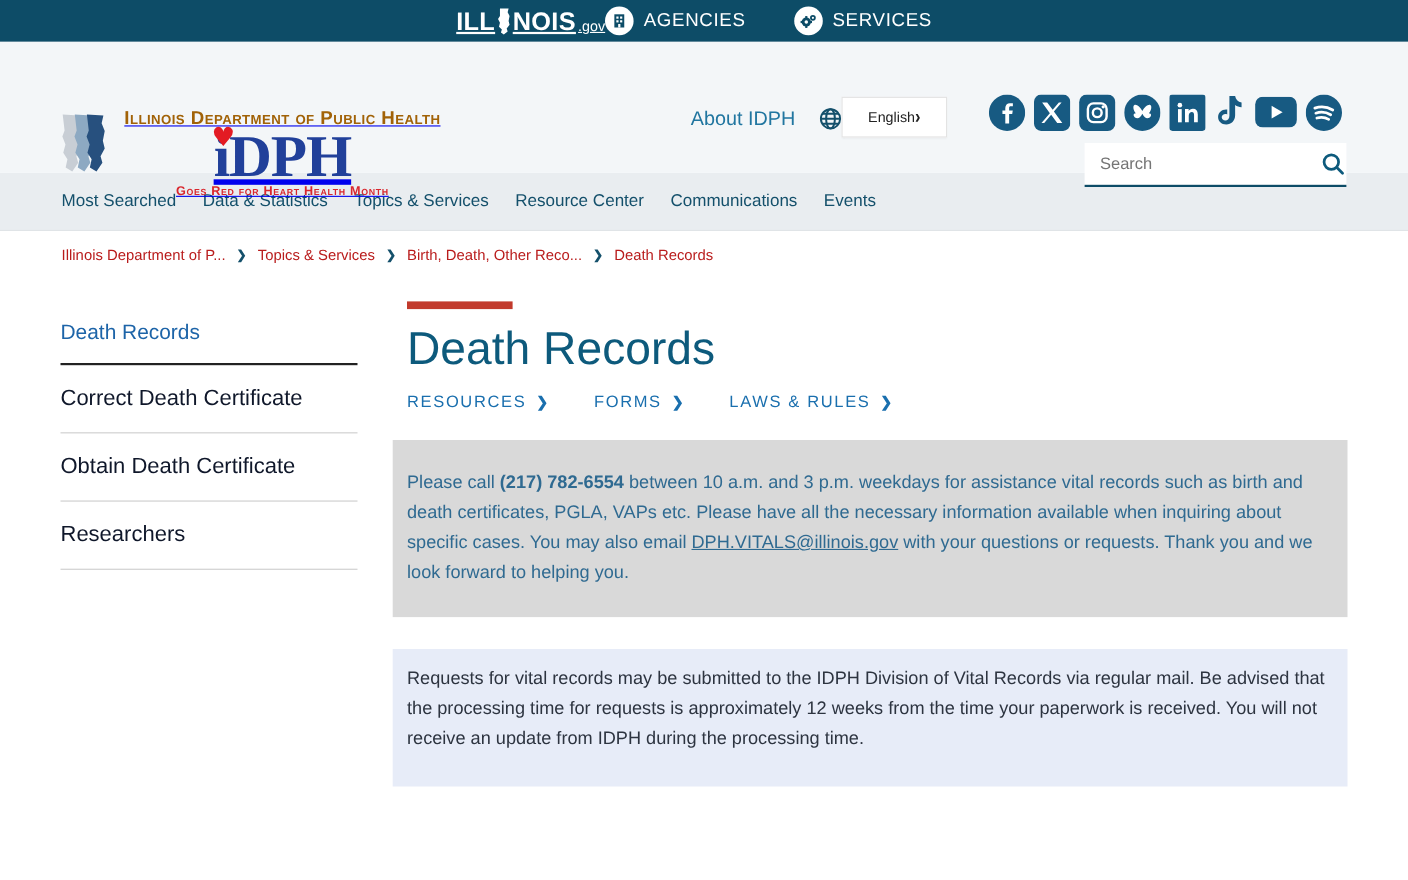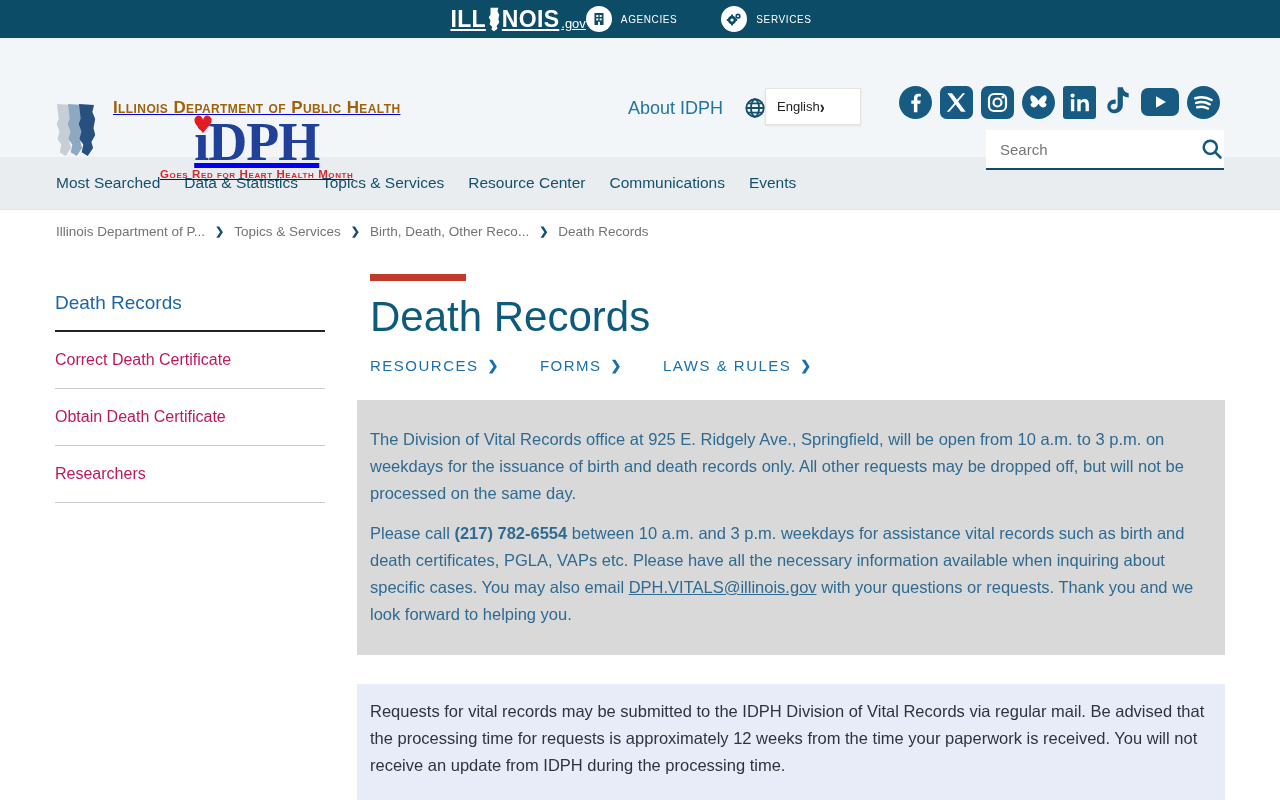--- a/index.html
+++ b/index.html
@@ -7,21 +7,21 @@
     font-family:"Liberation Sans", sans-serif; }
 
   
   .topbar { height:38px; background:#0d4c67; display:flex; align-items:center;
     justify-content:center; padding:0 58px 0 40px; }
   .gov-logo { display:flex; align-items:center; color:#fff; }
   .gov-logo .word { font-size:23px; font-weight:700; letter-spacing:.3px; }
   .gov-logo .state-glyph { margin:0 1px; display:flex; }
   .gov-logo .suffix { font-size:13px; font-weight:400; margin-left:2px; position:relative; top:4px; }
   .topbar-right { display:flex; gap:44px; }
-  .topbar-btn { display:flex; align-items:center; gap:9px; color:#fff; font-size:10px;
+  .topbar-btn { display:flex; align-items:center; gap:9px; color:#fff; font-size:17px;
     letter-spacing:.6px; cursor:pointer; background:none; border:none; font-family:inherit; }
   .round-ico { width:26px; height:26px; border-radius:50%; background:#fff;
     display:flex; align-items:center; justify-content:center; }
 
   
   .header { height:119px; background:#f3f6f8; position:relative; }
   .idph-logo { position:absolute; left:54px; top:60px; display:flex; gap:7px; align-items:flex-start; }
   .logo-text { display:flex; flex-direction:column; align-items:center; }
   .logo-line1 { font-variant:small-caps; font-weight:700; font-size:17px; letter-spacing:.4px;
     color:#a16207; white-space:nowrap; }
@@ -29,48 +29,48 @@
     line-height:.92; color:#21409a; letter-spacing:-1px; position:relative; }
   .logo-heart { position:absolute; left:-2px; top:-4px; color:#e31b23; font-size:24px;
     font-family:"DejaVu Sans", sans-serif; }
   .logo-tagline { font-variant:small-caps; font-weight:700; font-size:11.5px; letter-spacing:.6px;
     color:#d9272e; white-space:nowrap; }
   .about-link { position:absolute; left:628px; top:60px; font-size:18px; color:#2176a0;
     text-decoration:none; }
   .globe-wrap { position:absolute; left:745px; top:60px; }
   .lang-box { position:absolute; left:765px; top:50px; width:96px; height:37px; background:#fff;
     border:1px solid #e3e3e3; box-shadow:0 1px 2px rgba(0,0,0,.08); display:flex; align-items:center;
-    justify-content:flex-start; padding:0 11px; cursor:pointer; }
+    justify-content:center; padding:0 11px; cursor:pointer; }
   .lang-label { font-size:13px; color:#222; }
   .lang-chev { font-size:15px; color:#222; font-weight:700; transform:scaleY(1.2); }
   .social-row { position:absolute; left:899px; top:47px; display:flex; align-items:center; gap:8px; }
   .social-ico { display:flex; align-items:center; cursor:pointer; }
   .search-box { position:absolute; left:986px; top:92px; width:238px; height:40px; background:#fff;
     border-bottom:2px solid #0d4c67; display:flex; align-items:center; padding:0 10px 0 14px; }
   .search-box input { flex:1; border:none; outline:none; font-size:15px; color:#333;
     font-family:inherit; background:transparent; }
   .search-btn { background:none; border:none; cursor:pointer; display:flex; padding:2px; }
 
   
   .mainnav { height:53px; background:#e9edf0; display:flex; align-items:center; gap:24px;
     padding-left:56px; border-bottom:1px solid #e0e4e7; }
   .mainnav a { font-size:15.5px; color:#14506b; text-decoration:none; }
 
   
   .breadcrumb { height:42px; display:flex; align-items:center; gap:10px; padding-left:56px;
     background:#fff; }
-  .crumb { font-size:13.5px; color:#737373; text-decoration:none; }
+  .crumb { font-size:13.5px; color:#b91c1c; text-decoration:none; }
   .crumb-sep { font-size:11px; color:#14506b; font-weight:700; }
 
   
   .content { display:flex; padding:22px 55px 0 55px; }
   .sidebar { width:270px; flex:none; margin-right:32px; padding-top:8px; }
   .side-current { display:block; font-size:19px; color:#1d64a8; text-decoration:none;
     padding:10px 0 16px; border-bottom:2px solid #222; }
-  .side-item { display:block; font-size:16px; color:#be185d; text-decoration:none;
+  .side-item { display:block; font-size:20px; color:#0f172a; text-decoration:none;
     padding:19px 0; border-bottom:1px solid #ccc; }
 
   .main { flex:1; }
   .red-bar { width:96px; height:7px; background:#c23a2c; margin:0 0 12px 13px; }
   .page-title { font-size:42px; font-weight:400; color:#0d5a7c; margin:0 0 16px 13px; }
   .subnav { display:flex; gap:40px; margin:0 0 26px 13px; }
   .subnav a { font-size:15px; letter-spacing:1.5px; color:#1a6fae; text-decoration:none;
     display:flex; align-items:center; gap:9px; }
   .subnav .chev { font-size:13px; font-weight:700; }
 
@@ -275,21 +275,20 @@
         <span>FORMS</span>
           <span class="chev">❯</span>
       </a>
       <a href="#">
         <span>LAWS &amp; RULES</span>
           <span class="chev">❯</span>
       </a>
     </div>
 
     <div class="alert-box">
-      <p>The Division of Vital Records office at 925 E. Ridgely Ave., Springfield, will be open from 10 a.m. to 3 p.m. on weekdays for the issuance of birth and death records only. All other requests may be dropped off, but will not be processed on the same day.</p>
       <p><span>Please call </span><span class="phone-bold">(217) 782-6554</span><span> between 10 a.m. and 3 p.m. weekdays for assistance vital records such as birth and death certificates, PGLA, VAPs etc. Please have all the necessary information available when inquiring about specific cases. You may also email </span><a class="email-link" href="#">DPH.VITALS@illinois.gov</a><span> with your questions or requests. Thank you and we look forward to helping you.</span></p>
     </div>
 
     <div class="notice-box">
       <p>Requests for vital records may be submitted to the IDPH Division of Vital Records via regular mail. Be advised that the processing time for requests is approximately 12 weeks from the time your paperwork is received. You will not receive an update from IDPH during the processing time.</p>
     </div>
   </main>
 </div>
 
 </body></html>

